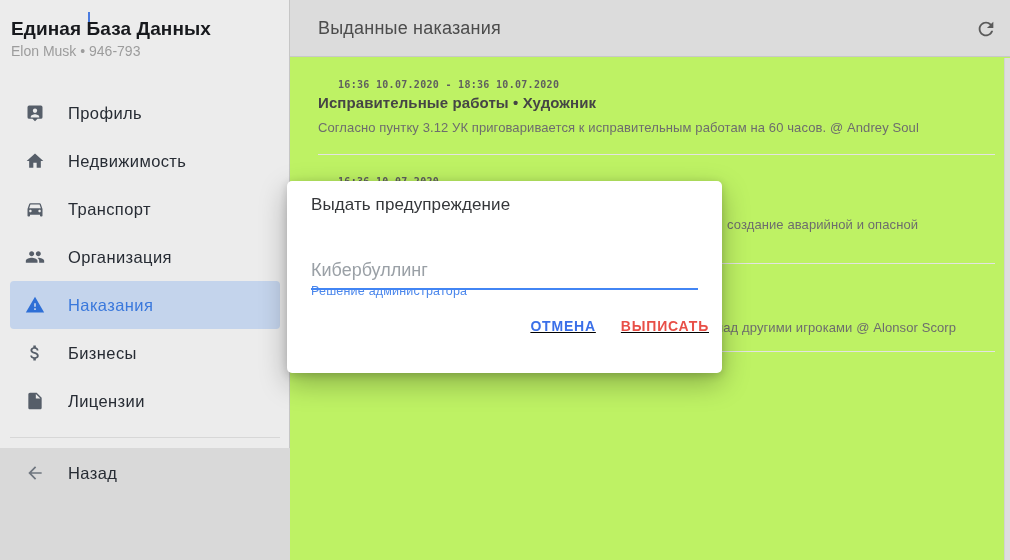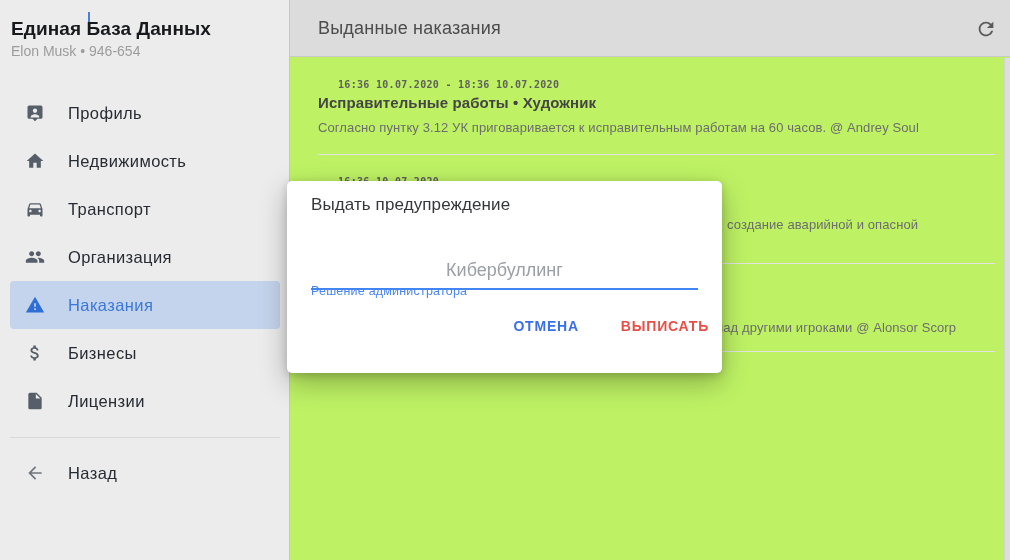--- a/index.html
+++ b/index.html
@@ -4,21 +4,21 @@
 <style>
   html,body{margin:0;padding:0;}
   body{
     width:1010px;height:560px;position:relative;overflow:hidden;
     font-family:"Liberation Sans",sans-serif;
     background:#D9D9D9;
     -webkit-font-smoothing:antialiased;
   }
   
   .sidebar{
-    position:absolute;left:0;top:0;width:290px;height:560px;
+    position:absolute;left:0;top:0;width:290px;height:448px;
     background:#ECECEC;border-right:1px solid #C6C6C6;z-index:2;box-sizing:border-box;
   }
   .sidebar-header{position:absolute;left:11px;top:18px;}
   .app-title{font-size:19px;font-weight:700;color:#17191d;letter-spacing:.1px;}
   .app-subtitle{font-size:14px;color:#9c9c9c;margin-top:3px;}
   .caret-artifact{position:absolute;left:88px;top:12px;width:2px;height:15px;background:#4b7ce0;}
   .menu{position:absolute;top:89px;left:0;right:0;}
   .menu-item{
     height:48px;display:flex;align-items:center;margin:0 9px 0 10px;
     padding-left:15px;border-radius:4px;cursor:pointer;box-sizing:border-box;
@@ -63,38 +63,38 @@
     position:absolute;left:287px;top:181px;width:435px;height:192px;background:#ffffff;
     border-radius:5px;z-index:10;
     box-shadow:0 10px 28px rgba(0,0,0,.28),0 2px 8px rgba(0,0,0,.16);
   }
   .modal-title{position:absolute;left:24px;top:14px;font-size:17px;font-weight:500;color:#35373a;letter-spacing:.1px;}
   .field-label{position:absolute;left:24px;top:63px;font-size:12.5px;color:#4b87ec;letter-spacing:.2px;margin-top:40px;}
   .field-input{
     position:absolute;left:24px;top:79px;width:387px;box-sizing:border-box;
     font-family:"Liberation Sans",sans-serif;font-size:18px;color:#9aa0a6;
     border:none;outline:none;background:transparent;padding:0 0 7px 0;
-    border-bottom:2px solid #4285F4;border-radius:0;text-align:center;
-  }
-  .modal-actions{position:absolute;right:5px;top:129px;display:flex;gap:26px;}
+    border-bottom:2px solid #4285F4;border-radius:0;
+  }
+  .modal-actions{position:absolute;right:5px;top:129px;display:flex;gap:9px;text-decoration:underline;}
   .btn{
     border:none;background:transparent;font-family:"Liberation Sans",sans-serif;
     font-weight:700;font-size:14px;letter-spacing:.8px;padding:8px;cursor:pointer;border-radius:3px;
   }
   .btn-cancel{color:#3a6fe8;}
   .btn-submit{color:#e84f47;}
 </style>
 </head>
 <body>
 
 <div class="sidebar">
   <div class="caret-artifact"></div>
   <div class="sidebar-header">
     <div class="app-title">Единая База Данных</div>
-    <div class="app-subtitle">Elon Musk • 946-654</div>
+    <div class="app-subtitle">Elon Musk • 946-793</div>
   </div>
 
   <div class="menu">
     <div class="menu-item">
       <span class="icon">
         <svg viewBox="0 0 24 24">
             <path fill="currentColor" d="M5 3h14a2 2 0 0 1 2 2v12a2 2 0 0 1-2 2h-4l-3 3-3-3H5a2 2 0 0 1-2-2V5a2 2 0 0 1 2-2z"></path>
             <circle cx="12" cy="9.3" r="2.6" fill="#ECECEC"></circle>
             <path fill="#ECECEC" d="M6.8 17c0-2.3 3.4-3.4 5.2-3.4s5.2 1.1 5.2 3.4v.4H6.8z"></path>
           </svg>

